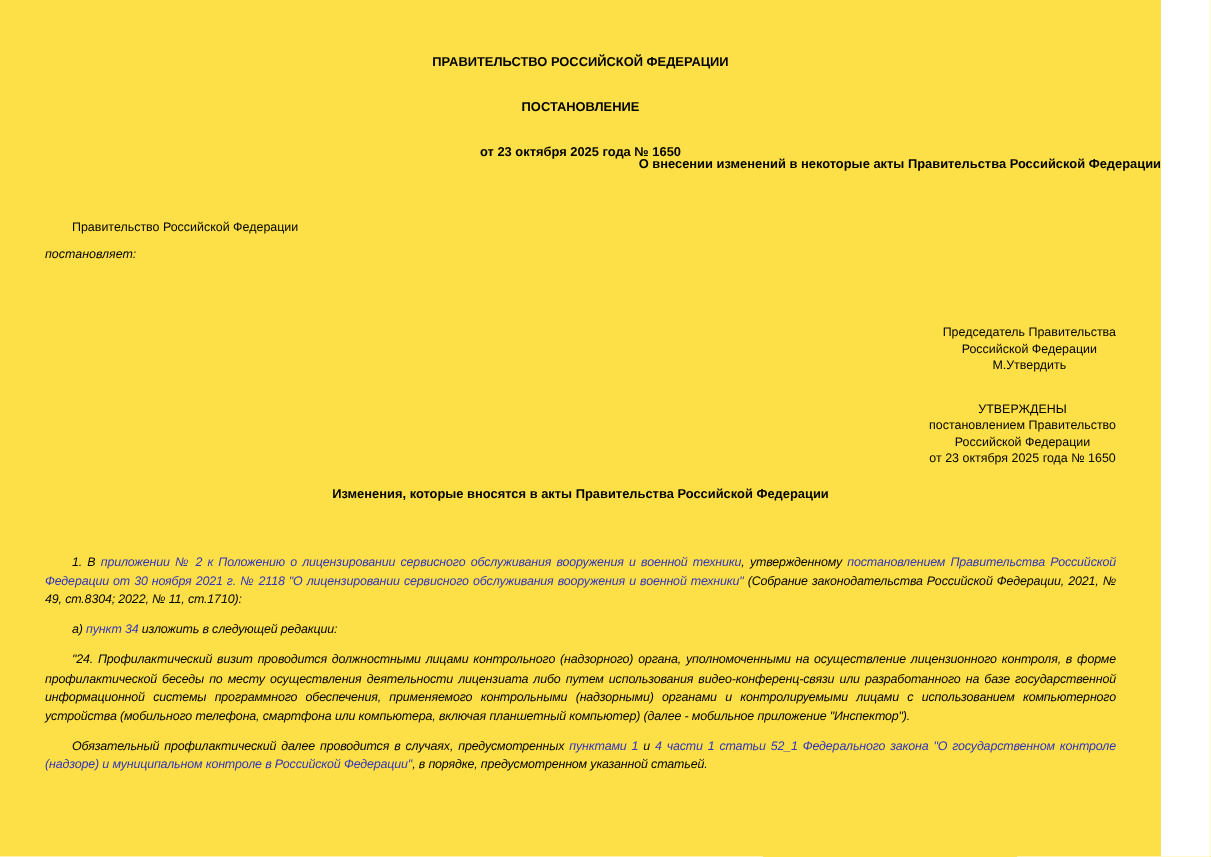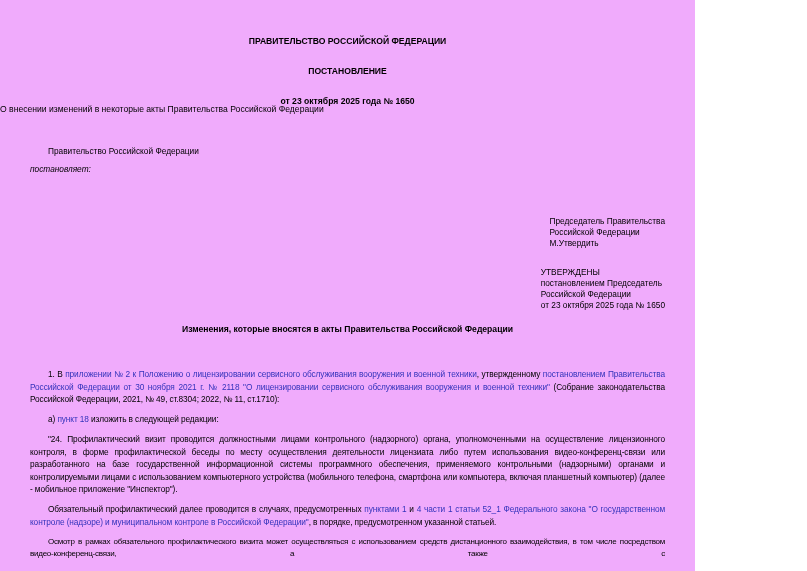--- a/index.html
+++ b/index.html
@@ -1,37 +1,37 @@
 <!DOCTYPE html>
 <html><head>
 <meta charset="utf-8">
 <style>
   html,body{margin:0;padding:0;background:#ffffff;}
   .page{
-    position:relative;width:695px;height:571px;background:#f0abfc;overflow:hidden;
+    position:relative;width:774px;height:571px;background:#fde047;overflow:hidden;
     font-family:"Liberation Sans",sans-serif;color:#000000;
     -webkit-font-smoothing:antialiased;
   }
   
   .header{position:absolute;top:36px;left:0;right:0;text-align:center;font-size:8.6px;line-height:10px;font-weight:bold;}
   .header .h-line + .h-line{margin-top:20px;}
-  .doc-title{position:absolute;top:104px;left:0;right:0;text-align:left;font-size:8.6px;font-weight:normal;}
+  .doc-title{position:absolute;top:104px;left:0;right:0;text-align:right;font-size:8.6px;font-weight:bold;}
   
   .preamble{position:absolute;top:145px;left:30px;right:30px;font-size:8.3px;line-height:13px;}
   .preamble p{margin:0;}
   .preamble .decree{margin-top:5px;font-style:italic;}
   .indent{text-indent:18px;}
   
-  .sign-block{position:absolute;top:216px;right:30px;text-align:left;font-size:8.3px;line-height:11px;}
-  .approved-block{position:absolute;top:267px;right:30px;text-align:left;font-size:8.3px;line-height:11px;}
+  .sign-block{position:absolute;top:216px;right:30px;text-align:center;font-size:8.3px;line-height:11px;}
+  .approved-block{position:absolute;top:267px;right:30px;text-align:center;font-size:8.3px;line-height:11px;}
   
   .section-title{position:absolute;top:324px;left:0;right:0;text-align:center;font-size:8.6px;font-weight:bold;}
   
   .body-text{position:absolute;top:368px;left:30px;right:30px;font-size:8.3px;line-height:12.5px;letter-spacing:-0.1px;text-align:justify;}
-  .body-text p{margin:0 0 7.5px;text-indent:18px;}
+  .body-text p{margin:0 0 7.5px;text-indent:18px;font-style:italic;}
   .body-text p.cut{font-size:8px;letter-spacing:-0.25px;text-align-last:justify;margin-bottom:0;}
   .link{color:#3333bb;cursor:pointer;text-decoration:none;}
 </style>
 </head>
 <body>
 
 <div class="page">
 
   <div class="header">
     <div class="h-line">ПРАВИТЕЛЬСТВО РОССИЙСКОЙ ФЕДЕРАЦИИ</div>
@@ -47,28 +47,27 @@
   </div>
 
   <div class="sign-block">
       <div>Председатель Правительства</div>
       <div>Российской Федерации</div>
       <div>М.Утвердить</div>
     </div>
 
   <div class="approved-block">
       <div>УТВЕРЖДЕНЫ</div>
-      <div>постановлением Председатель</div>
+      <div>постановлением Правительство</div>
       <div>Российской Федерации</div>
       <div>от 23 октября 2025 года № 1650</div>
     </div>
 
   <div class="section-title">Изменения, которые вносятся в акты Правительства Российской Федерации</div>
 
   <div class="body-text" id="body-paragraphs">
       <p><span>1. В </span><span class="link">приложении № 2 к Положению о лицензировании сервисного обслуживания вооружения и военной техники</span><span>, утвержденному </span><span class="link">постановлением Правительства Российской Федерации от 30 ноября 2021 г. № 2118 "О лицензировании сервисного обслуживания вооружения и военной техники"</span><span> (Собрание законодательства Российской Федерации, 2021, № 49, ст.8304; 2022, № 11, ст.1710):</span></p>
-      <p><span>а) </span><span class="link">пункт 18</span><span> изложить в следующей редакции:</span></p>
+      <p><span>а) </span><span class="link">пункт 34</span><span> изложить в следующей редакции:</span></p>
       <p><span>"24. Профилактический визит проводится должностными лицами контрольного (надзорного) органа, уполномоченными на осуществление лицензионного контроля, в форме профилактической беседы по месту осуществления деятельности лицензиата либо путем использования видео-конференц-связи или разработанного на базе государственной информационной системы программного обеспечения, применяемого контрольными (надзорными) органами и контролируемыми лицами с использованием компьютерного устройства (мобильного телефона, смартфона или компьютера, включая планшетный компьютер) (далее - мобильное приложение "Инспектор").</span></p>
       <p><span>Обязательный профилактический далее проводится в случаях, предусмотренных </span><span class="link">пунктами 1</span><span> и </span><span class="link">4 части 1 статьи 52_1 Федерального закона "О государственном контроле (надзоре) и муниципальном контроле в Российской Федерации"</span><span>, в порядке, предусмотренном указанной статьей.</span></p>
-      <p class="cut"><span>Осмотр в рамках обязательного профилактического визита может осуществляться с использованием средств дистанционного взаимодействия, в том числе посредством видео-конференц-связи, а также с</span></p>
     </div>
 
 </div>
 
 </body></html>

